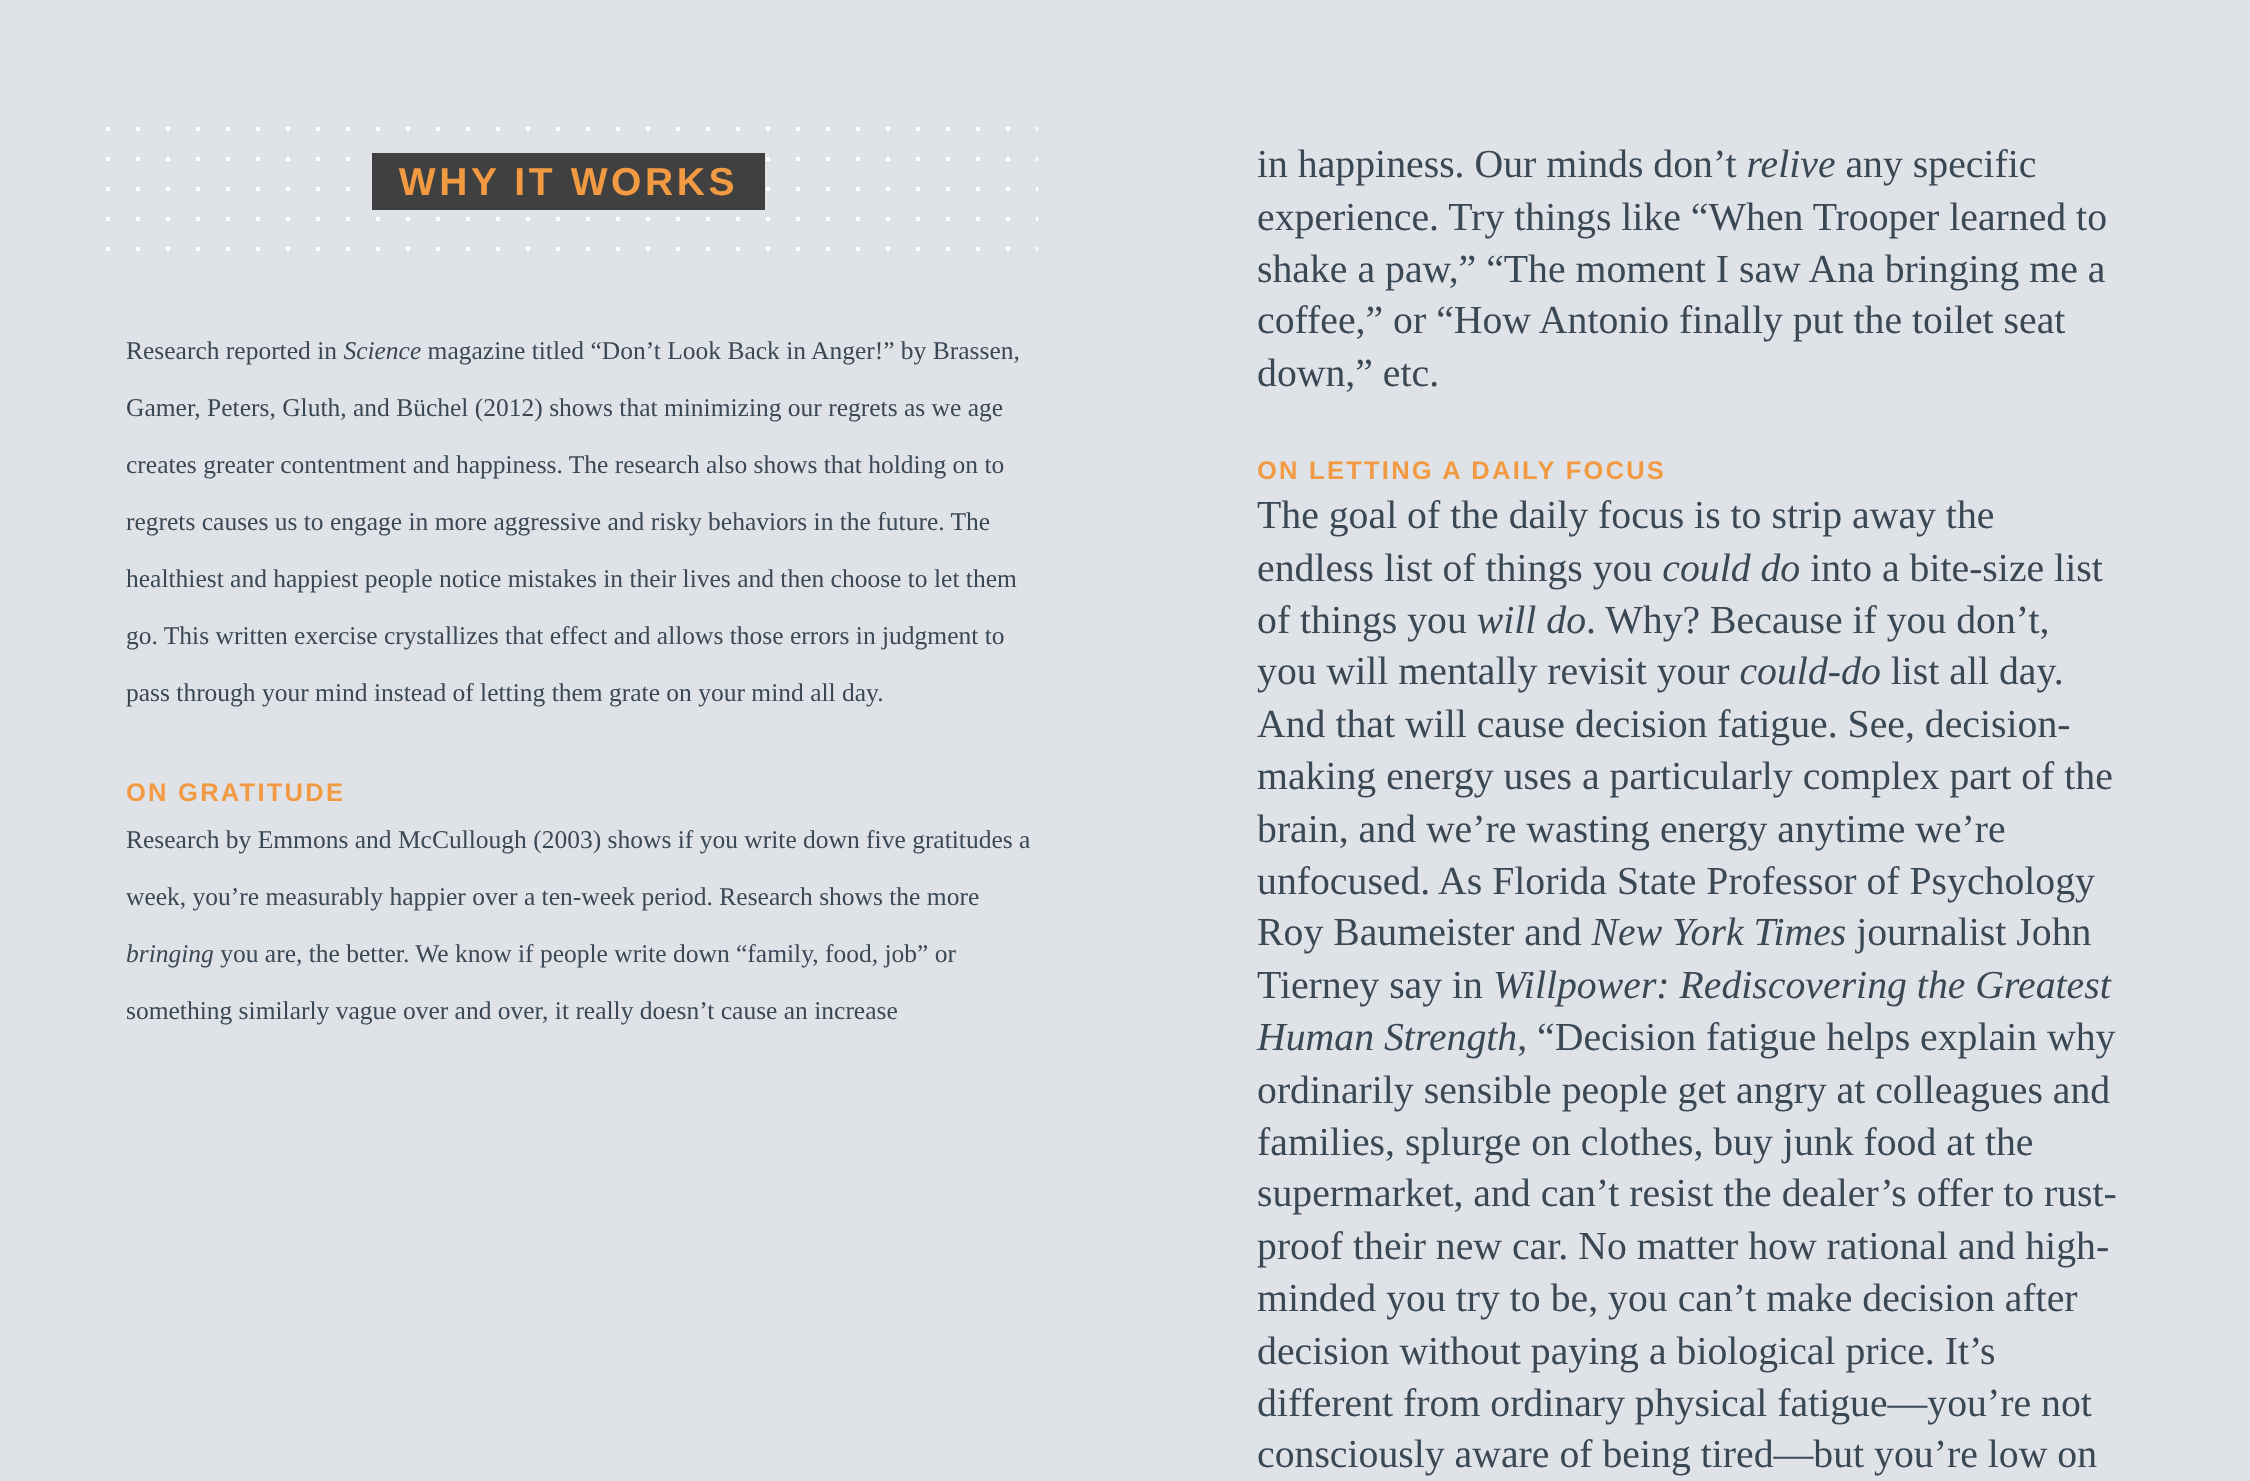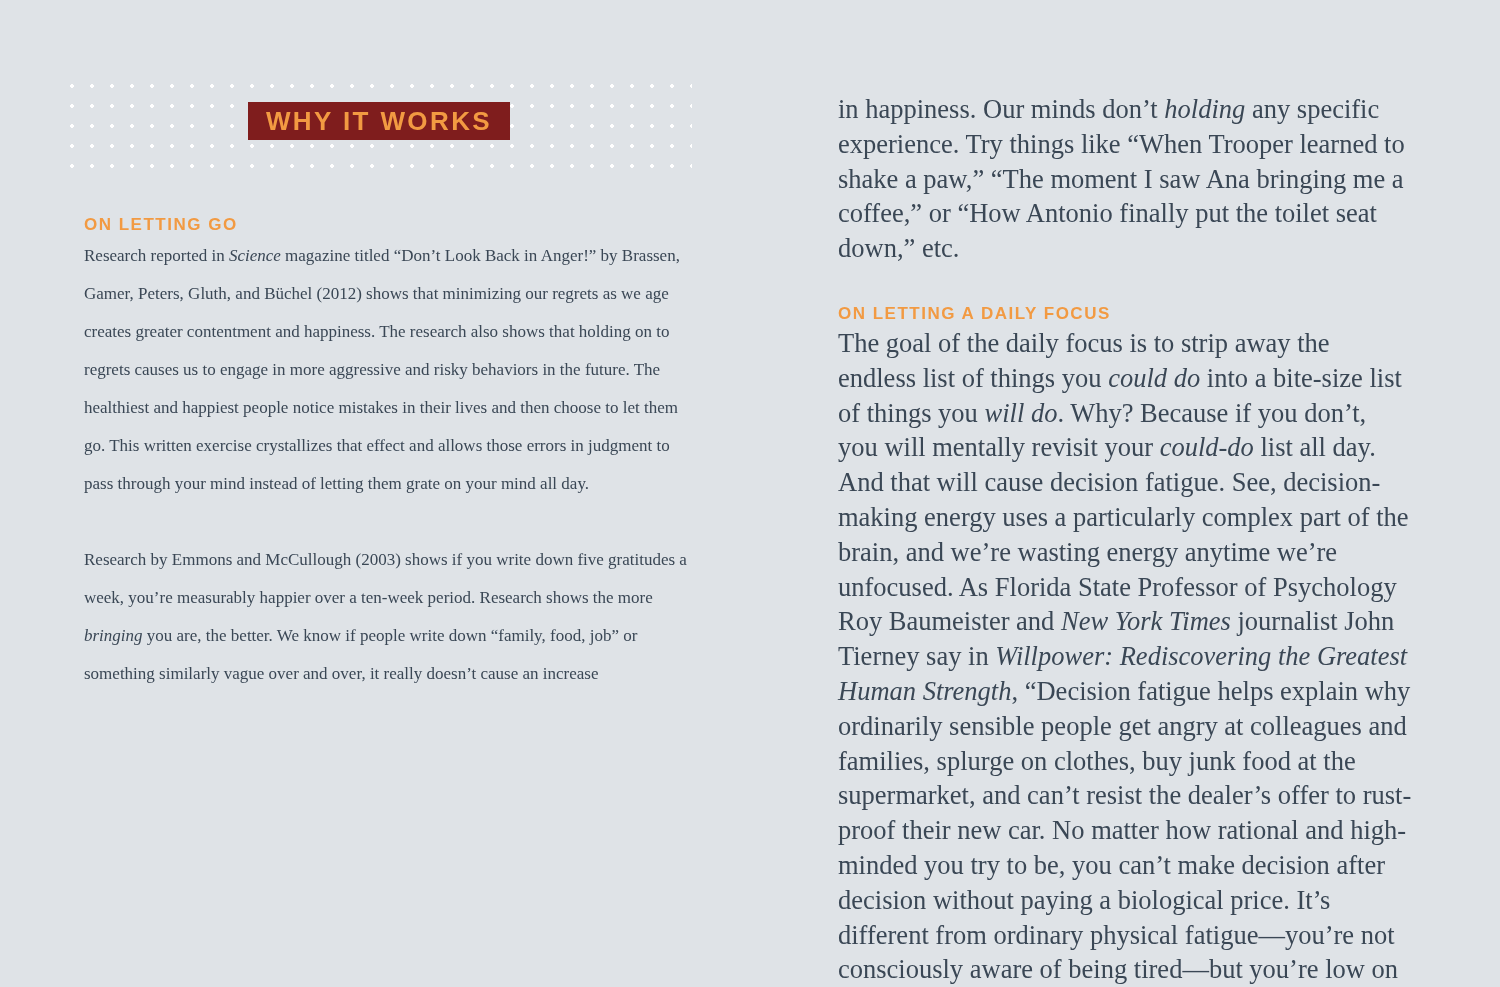--- a/index.html
+++ b/index.html
@@ -65,21 +65,21 @@
     font-size: 26px;
     letter-spacing: 2.4px;
     color: #f29a42;
     text-align: center;
     z-index: 2;
     width: 630px;
     margin-left: -20px;
     padding-top: 36px;
   }
   .section-title .title-bg {
-    background: #7f1d1d;
+    background: #404040;
     padding: 4px 18px;
   }
 
   .subhead {
     font-family: "Liberation Sans", sans-serif;
     font-weight: bold;
     font-size: 17px;
     letter-spacing: 1.5px;
     color: #f29a42;
     margin: 0 0 2px 0;
@@ -119,31 +119,31 @@
 
 <div class="page">
   <div class="columns">
 
     <div class="col col-left">
       <div class="dot-band"></div>
 
       <h1 class="section-title"><span class="title-bg">WHY IT WORKS</span></h1>
 
       <div class="block-letting-go">
-        <div class="subhead">ON LETTING GO</div>
         <p class="body-text">Research reported in <em>Science</em> magazine titled “Don’t Look Back in Anger!” by Brassen, Gamer, Peters, Gluth, and Büchel (2012) shows that minimizing our regrets as we age creates greater contentment and happiness. The research also shows that holding on to regrets causes us to engage in more aggressive and risky behaviors in the future. The healthiest and happiest people notice mistakes in their lives and then choose to let them go. This written exercise crystallizes that effect and allows those errors in judgment to pass through your mind instead of letting them grate on your mind all day.</p>
       </div>
 
       <div class="block-gratitude">
+        <div class="subhead">ON GRATITUDE</div>
         <p class="body-text">Research by Emmons and McCullough (2003) shows if you write down five gratitudes a week, you’re measurably happier over a ten-week period. Research shows the more <em>bringing</em> you are, the better. We know if people write down “family, food, job” or something similarly vague over and over, it really doesn’t cause an increase</p>
       </div>
     </div>
 
     <div class="col col-right">
-      <p class="body-text right-col-text right-first">in happiness. Our minds don’t <em>holding</em> any specific experience. Try things like “When Trooper learned to shake a paw,” “The moment I saw Ana bringing me a coffee,” or “How Antonio finally put the toilet seat down,” etc.</p>
+      <p class="body-text right-col-text right-first">in happiness. Our minds don’t <em>relive</em> any specific experience. Try things like “When Trooper learned to shake a paw,” “The moment I saw Ana bringing me a coffee,” or “How Antonio finally put the toilet seat down,” etc.</p>
 
       <div class="block-daily-focus">
         <div class="subhead">ON LETTING A DAILY FOCUS</div>
         <p class="body-text right-col-text">The goal of the daily focus is to strip away the endless list of things you <em>could do</em> into a bite-size list of things you <em>will do</em>. Why? Because if you don’t, you will mentally revisit your <em>could-do</em> list all day. And that will cause decision fatigue. See, decision-making energy uses a particularly complex part of the brain, and we’re wasting energy anytime we’re unfocused. As Florida State Professor of Psychology Roy Baumeister and <em>New York Times</em> journalist John Tierney say in <em>Willpower: Rediscovering the Greatest Human Strength</em>, “Decision fatigue helps explain why ordinarily sensible people get angry at colleagues and families, splurge on clothes, buy junk food at the supermarket, and can’t resist the dealer’s offer to rust-proof their new car. No matter how rational and high-minded you try to be, you can’t make decision after decision without paying a biological price. It’s different from ordinary physical fatigue—you’re not consciously aware of being tired—but you’re low on mental energy.”</p>
       </div>
     </div>
 
   </div>
 </div>
 

